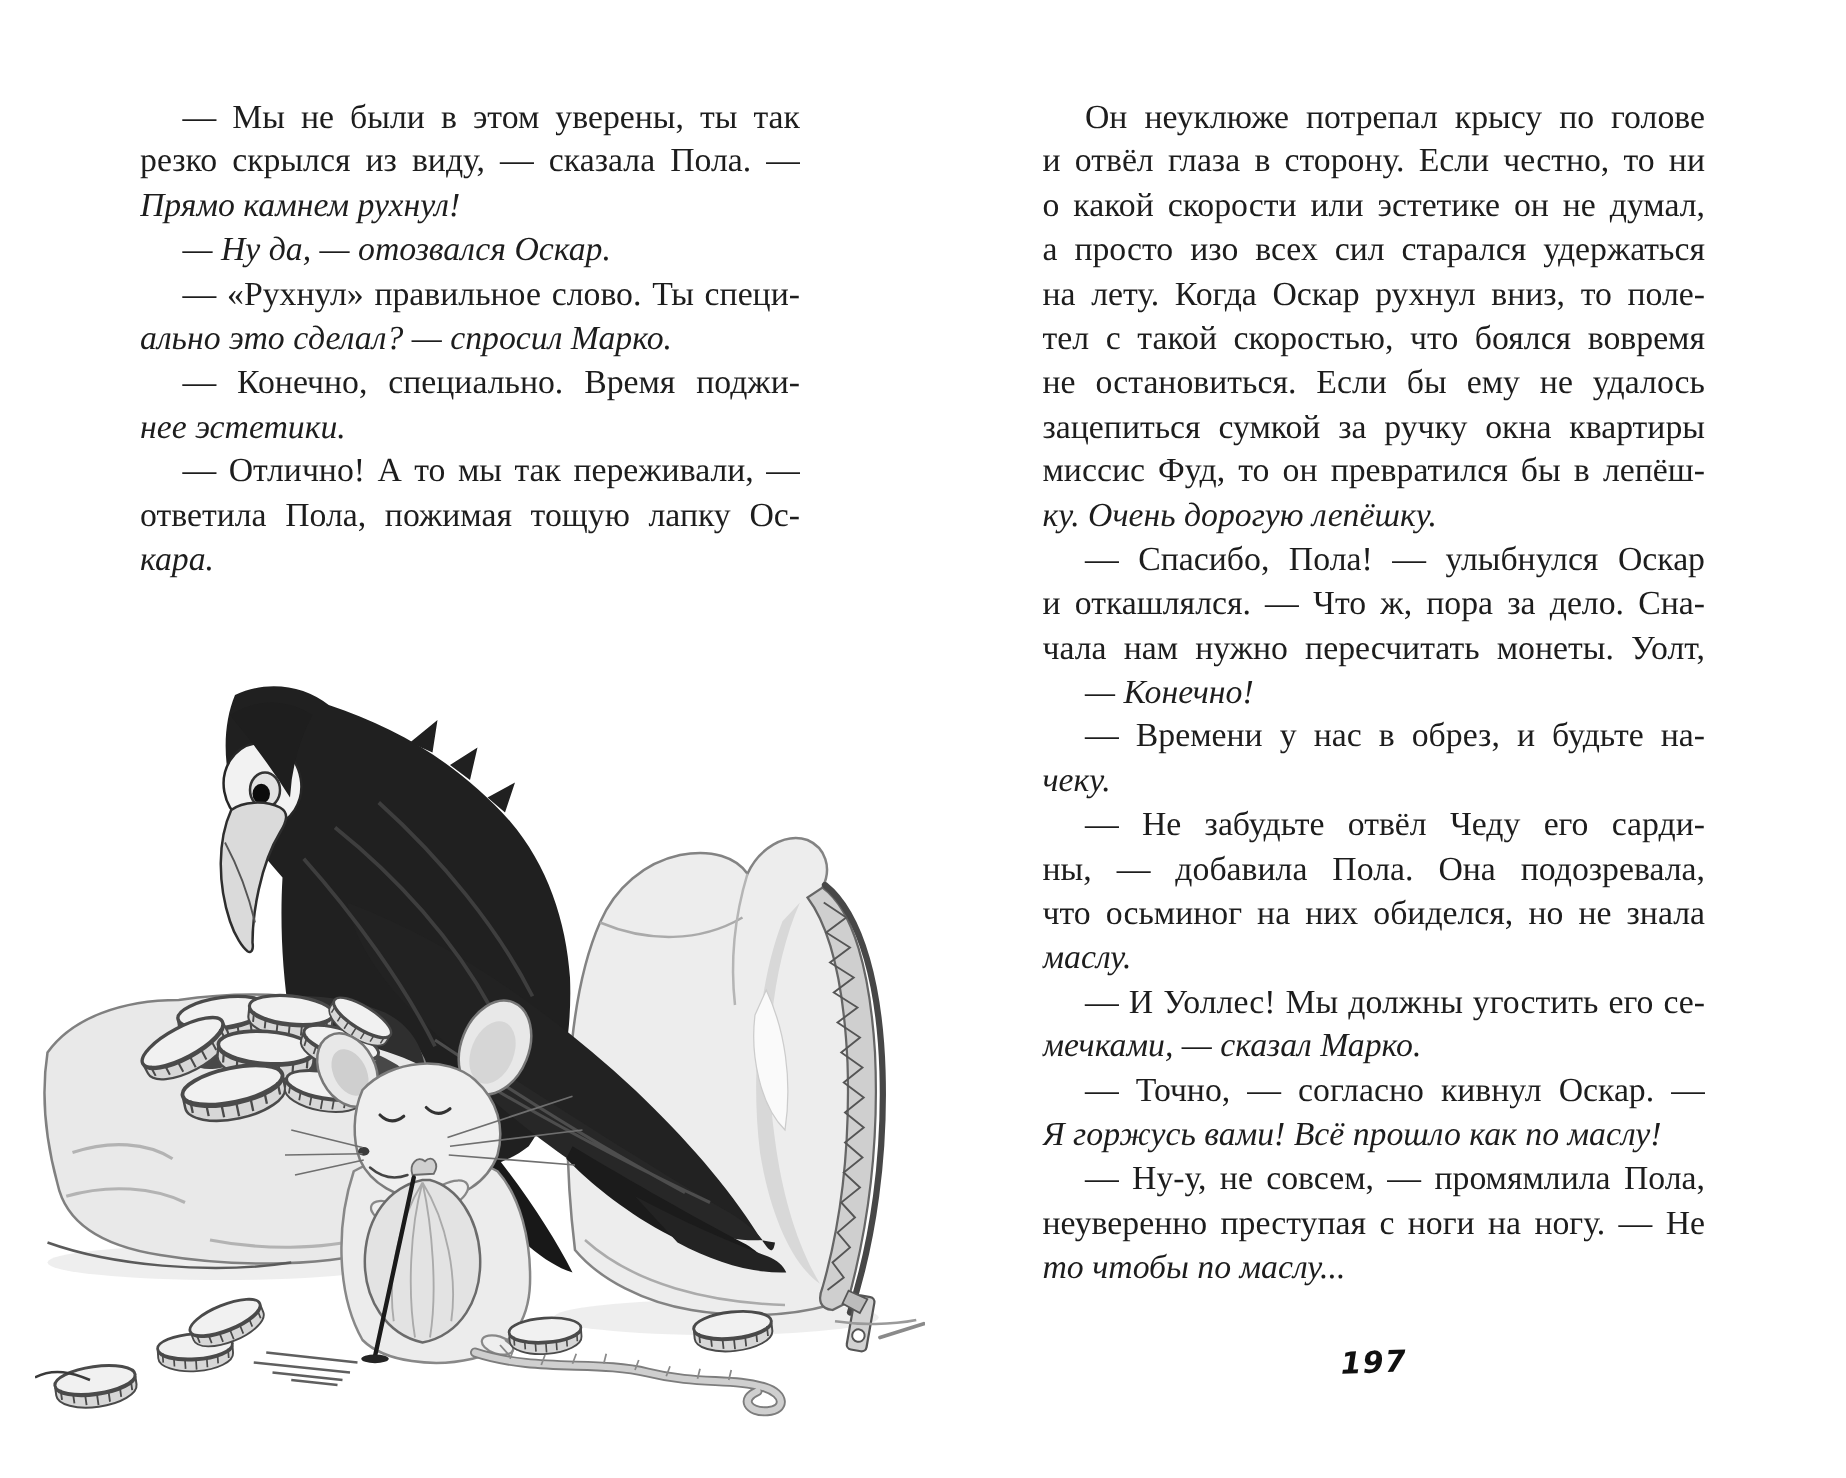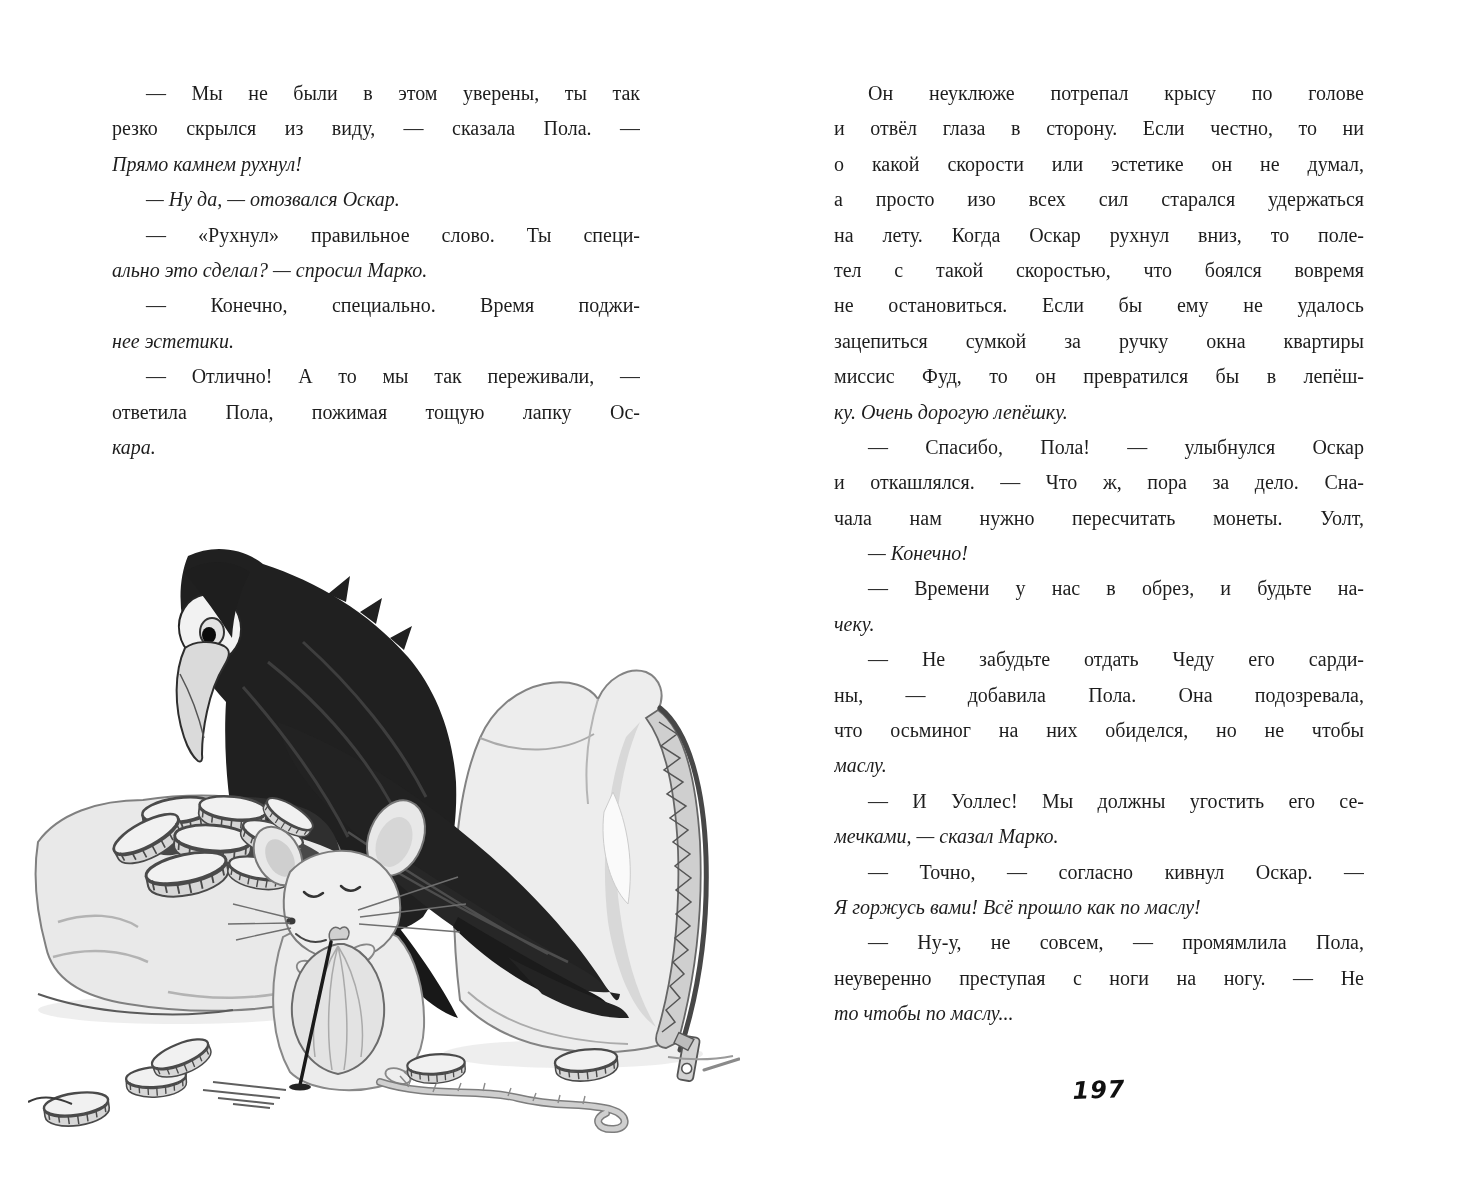--- a/index.html
+++ b/index.html
@@ -5,21 +5,21 @@
   html,body{margin:0;padding:0;background:#ffffff;}
   body{
     position:relative;
     width:1477px;height:1182px;
     font-family:"Liberation Serif","DejaVu Serif",serif;
     color:#1d1d1d;
     overflow:hidden;
   }
   .text-col{
     position:absolute;top:76px;
-    font-size:20px;line-height:35.4px;
+    font-size:27px;line-height:35.4px;
     color:#1d1d1d;
   }
   #left-col{left:112px;width:528px;}
   #right-col{left:834px;width:530px;}
   .line{
     height:35.4px;overflow:hidden;
     text-align:justify;
     text-align-last:justify;
     -moz-text-align-last:justify;
     white-space:normal;
@@ -66,23 +66,23 @@
     <div class="line">не остановиться. Если бы ему не удалось</div>
     <div class="line">зацепиться сумкой за ручку окна квартиры</div>
     <div class="line">миссис Фуд, то он превратился бы в лепёш-</div>
     <div class="line no-just">ку. Очень дорогую лепёшку.</div>
     <div class="line indent">— Спасибо, Пола! — улыбнулся Оскар</div>
     <div class="line">и откашлялся. — Что ж, пора за дело. Сна-</div>
     <div class="line">чала нам нужно пересчитать монеты. Уолт,</div>
     <div class="line indent no-just">— Конечно!</div>
     <div class="line indent">— Времени у нас в обрез, и будьте на-</div>
     <div class="line no-just">чеку.</div>
-    <div class="line indent">— Не забудьте отдать Чеду его сарди-</div>
+    <div class="line indent">— Не забудьте отвёл Чеду его сарди-</div>
     <div class="line">ны, — добавила Пола. Она подозревала,</div>
-    <div class="line">что осьминог на них обиделся, но не чтобы</div>
+    <div class="line">что осьминог на них обиделся, но не знала</div>
     <div class="line no-just">маслу.</div>
     <div class="line indent">— И Уоллес! Мы должны угостить его се-</div>
     <div class="line no-just">мечками, — сказал Марко.</div>
     <div class="line indent">— Точно, — согласно кивнул Оскар. —</div>
     <div class="line no-just">Я горжусь вами! Всё прошло как по маслу!</div>
     <div class="line indent">— Ну-у, не совсем, — промямлила Пола,</div>
     <div class="line">неуверенно преступая с ноги на ногу. — Не</div>
     <div class="line no-just">то чтобы по маслу...</div>
   </div>
 

